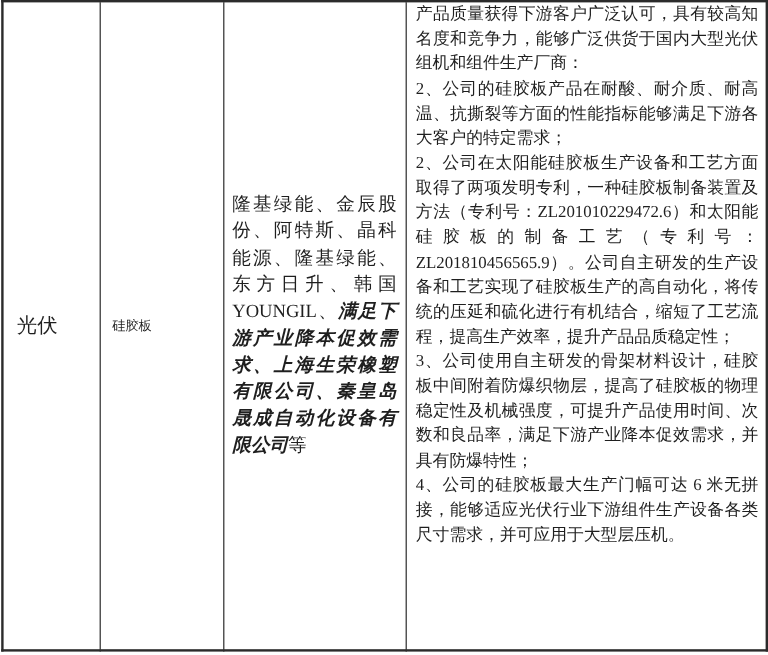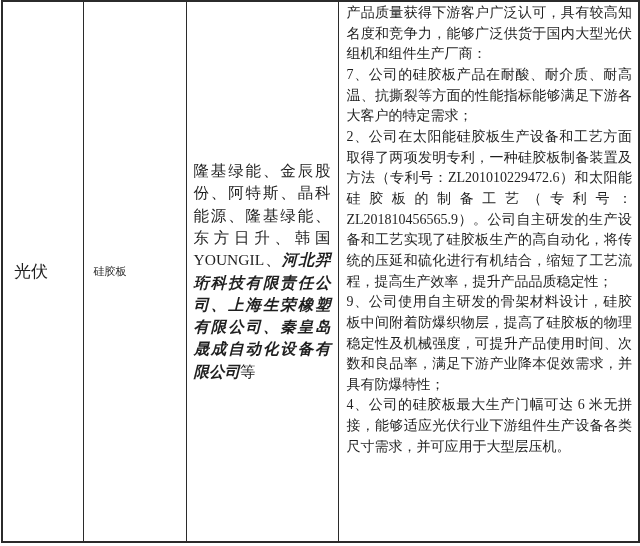--- a/index.html
+++ b/index.html
@@ -73,24 +73,24 @@
   </colgroup>
   <tbody>
       <tr>
     <td class="cell-industry">
       <span>光伏</span>
     </td>
     <td class="cell-product">
       <span>硅胶板</span>
     </td>
     <td class="cell-customers">
-      <span>隆基绿能、金辰股份、阿特斯、晶科能源、隆基绿能、东方日升、韩国YOUNGIL、</span><span class="emph">河北羿珩科技有限责任公司、上海生荣橡塑有限公司、秦皇岛晟成自动化设备有限公司</span><span>等</span>
+      <span>隆基绿能、金辰股份、阿特斯、晶科能源、隆基绿能、东方日升、韩国YOUNGIL、</span><span class="emph">满足下游产业降本促效需求、上海生荣橡塑有限公司、秦皇岛晟成自动化设备有限公司</span><span>等</span>
     </td>
     <td class="cell-desc">
       <p>产品质量获得下游客户广泛认可，具有较高知名度和竞争力，能够广泛供货于国内大型光伏组机和组件生产厂商：</p>
-      <p>7、公司的硅胶板产品在耐酸、耐介质、耐高温、抗撕裂等方面的性能指标能够满足下游各大客户的特定需求；</p>
+      <p>2、公司的硅胶板产品在耐酸、耐介质、耐高温、抗撕裂等方面的性能指标能够满足下游各大客户的特定需求；</p>
       <p>2、公司在太阳能硅胶板生产设备和工艺方面取得了两项发明专利，一种硅胶板制备装置及方法（专利号：ZL201010229472.6）和太阳能硅胶板的制备工艺（专利号：ZL201810456565.9）。公司自主研发的生产设备和工艺实现了硅胶板生产的高自动化，将传统的压延和硫化进行有机结合，缩短了工艺流程，提高生产效率，提升产品品质稳定性；</p>
-      <p>9、公司使用自主研发的骨架材料设计，硅胶板中间附着防爆织物层，提高了硅胶板的物理稳定性及机械强度，可提升产品使用时间、次数和良品率，满足下游产业降本促效需求，并具有防爆特性；</p>
+      <p>3、公司使用自主研发的骨架材料设计，硅胶板中间附着防爆织物层，提高了硅胶板的物理稳定性及机械强度，可提升产品使用时间、次数和良品率，满足下游产业降本促效需求，并具有防爆特性；</p>
       <p>4、公司的硅胶板最大生产门幅可达 6 米无拼接，能够适应光伏行业下游组件生产设备各类尺寸需求，并可应用于大型层压机。</p>
     </td>
   </tr>
 </tbody>
   </table>
 
 </body></html>

